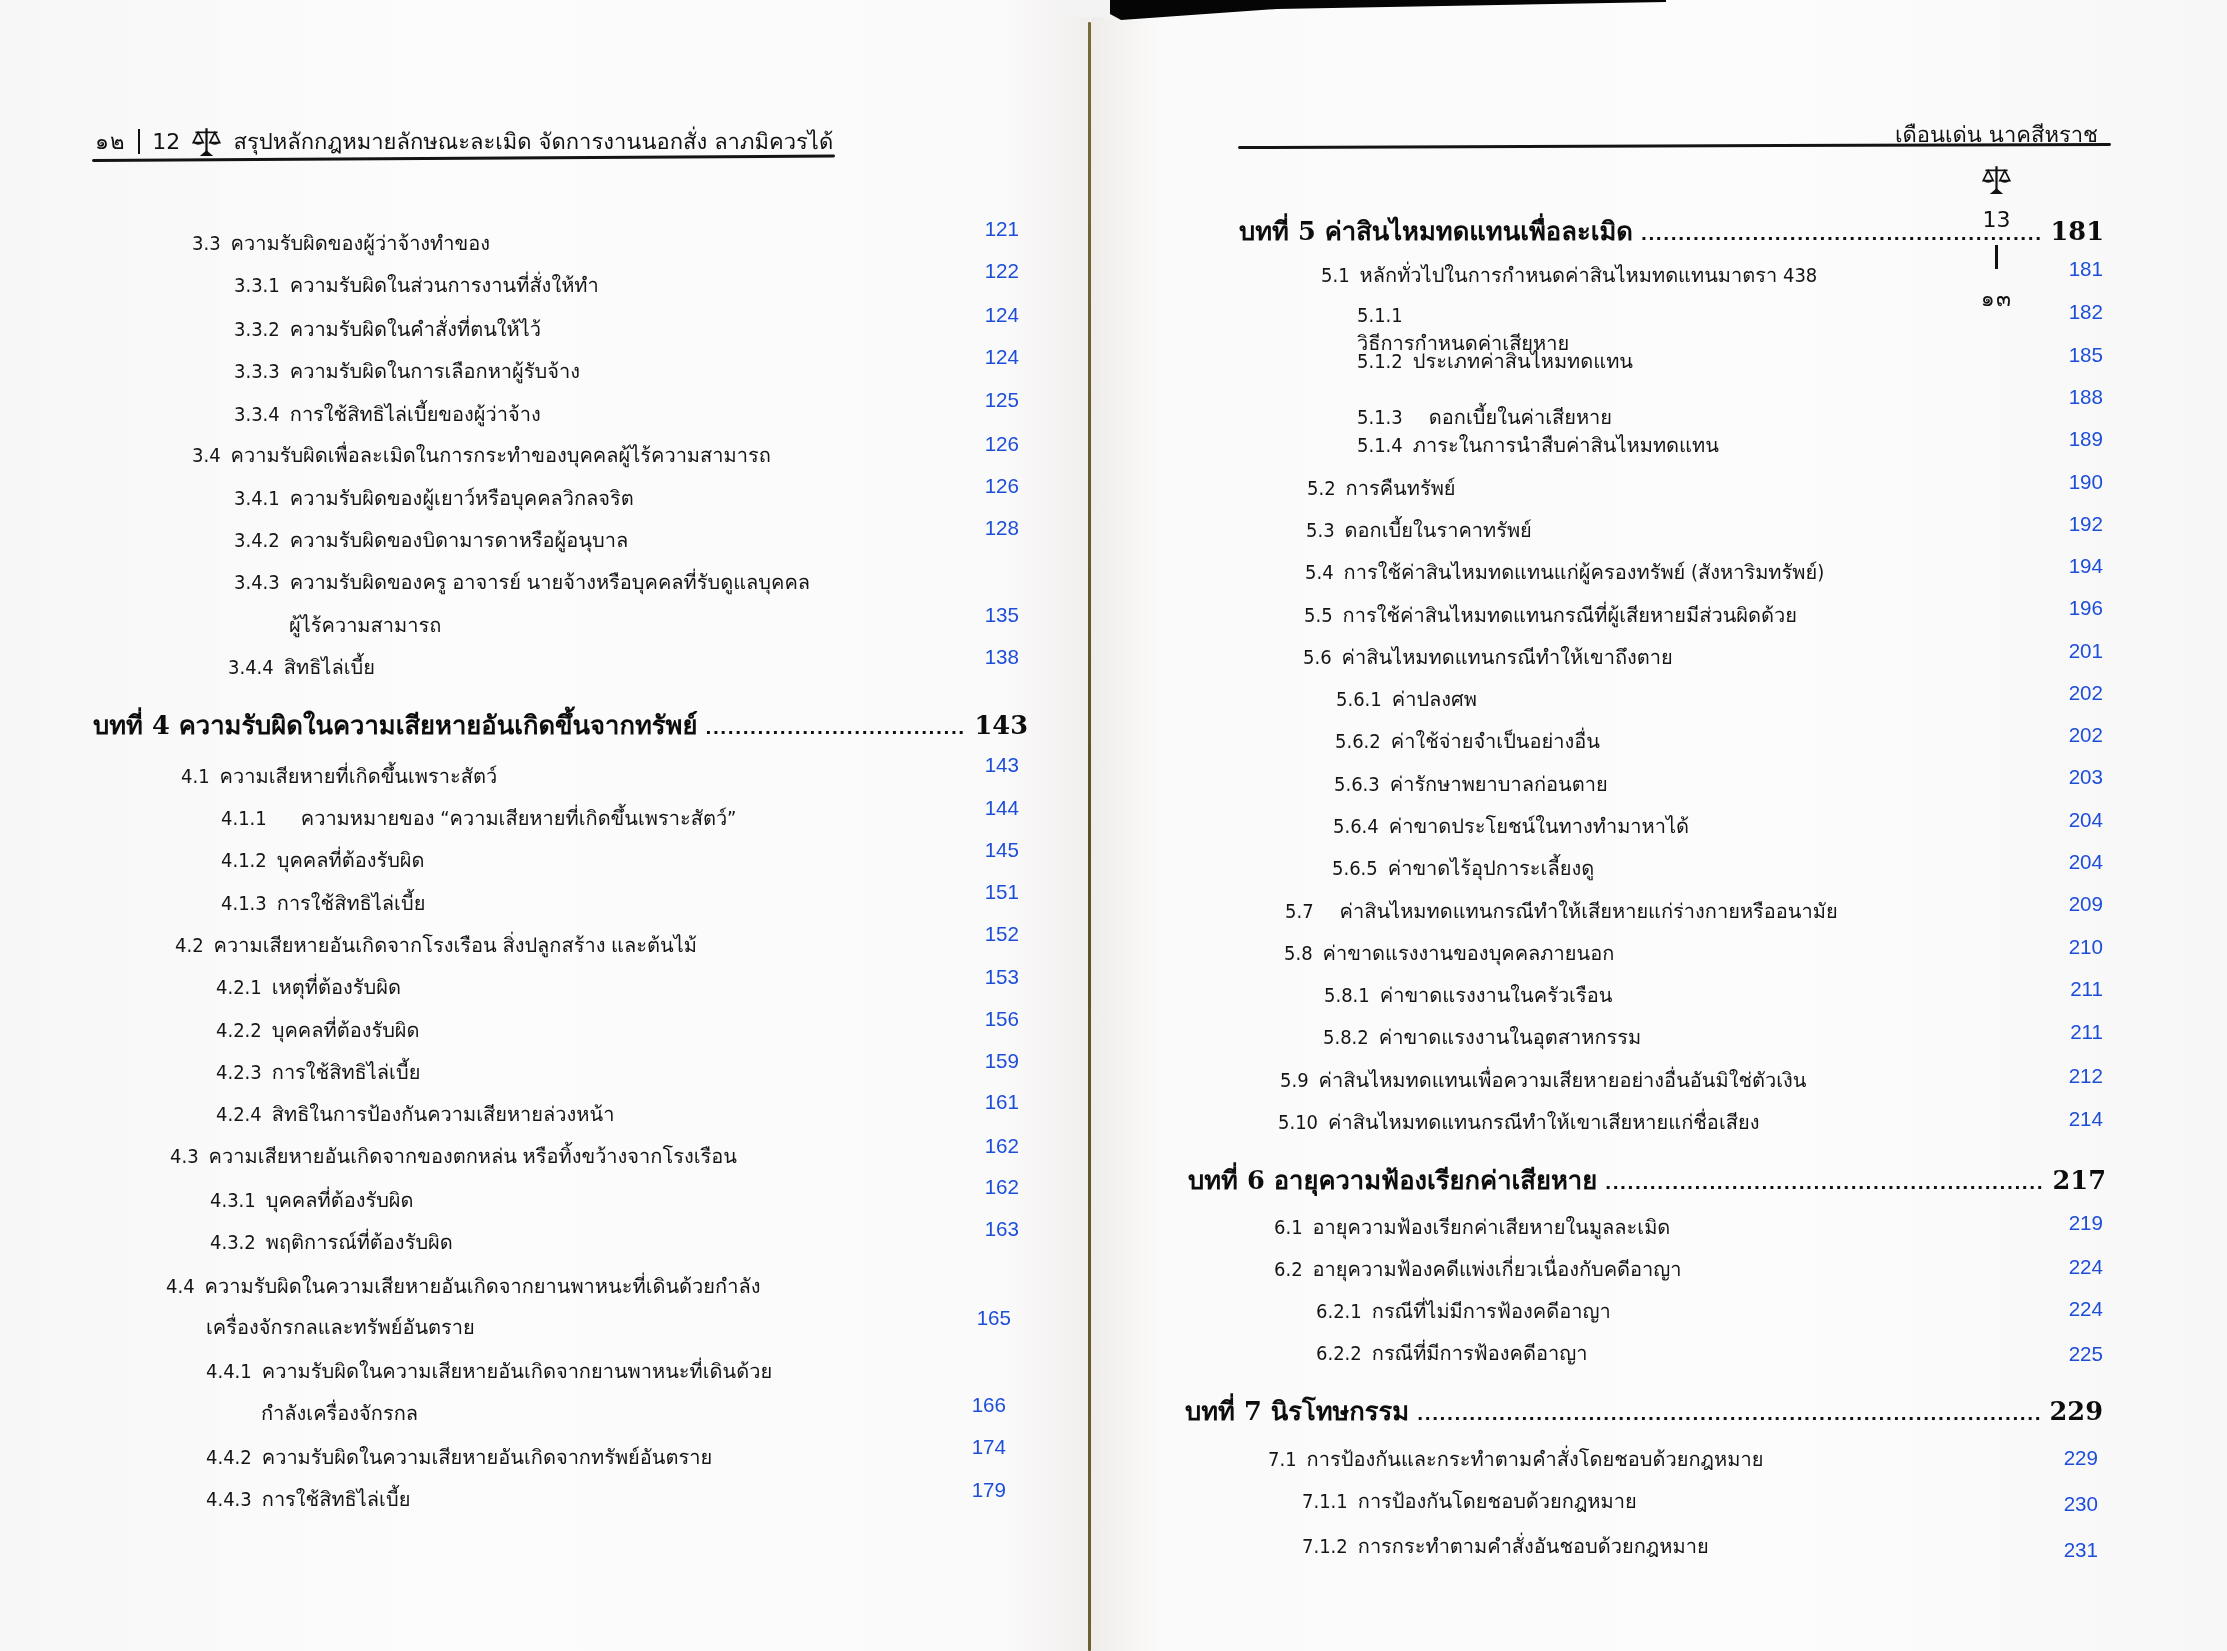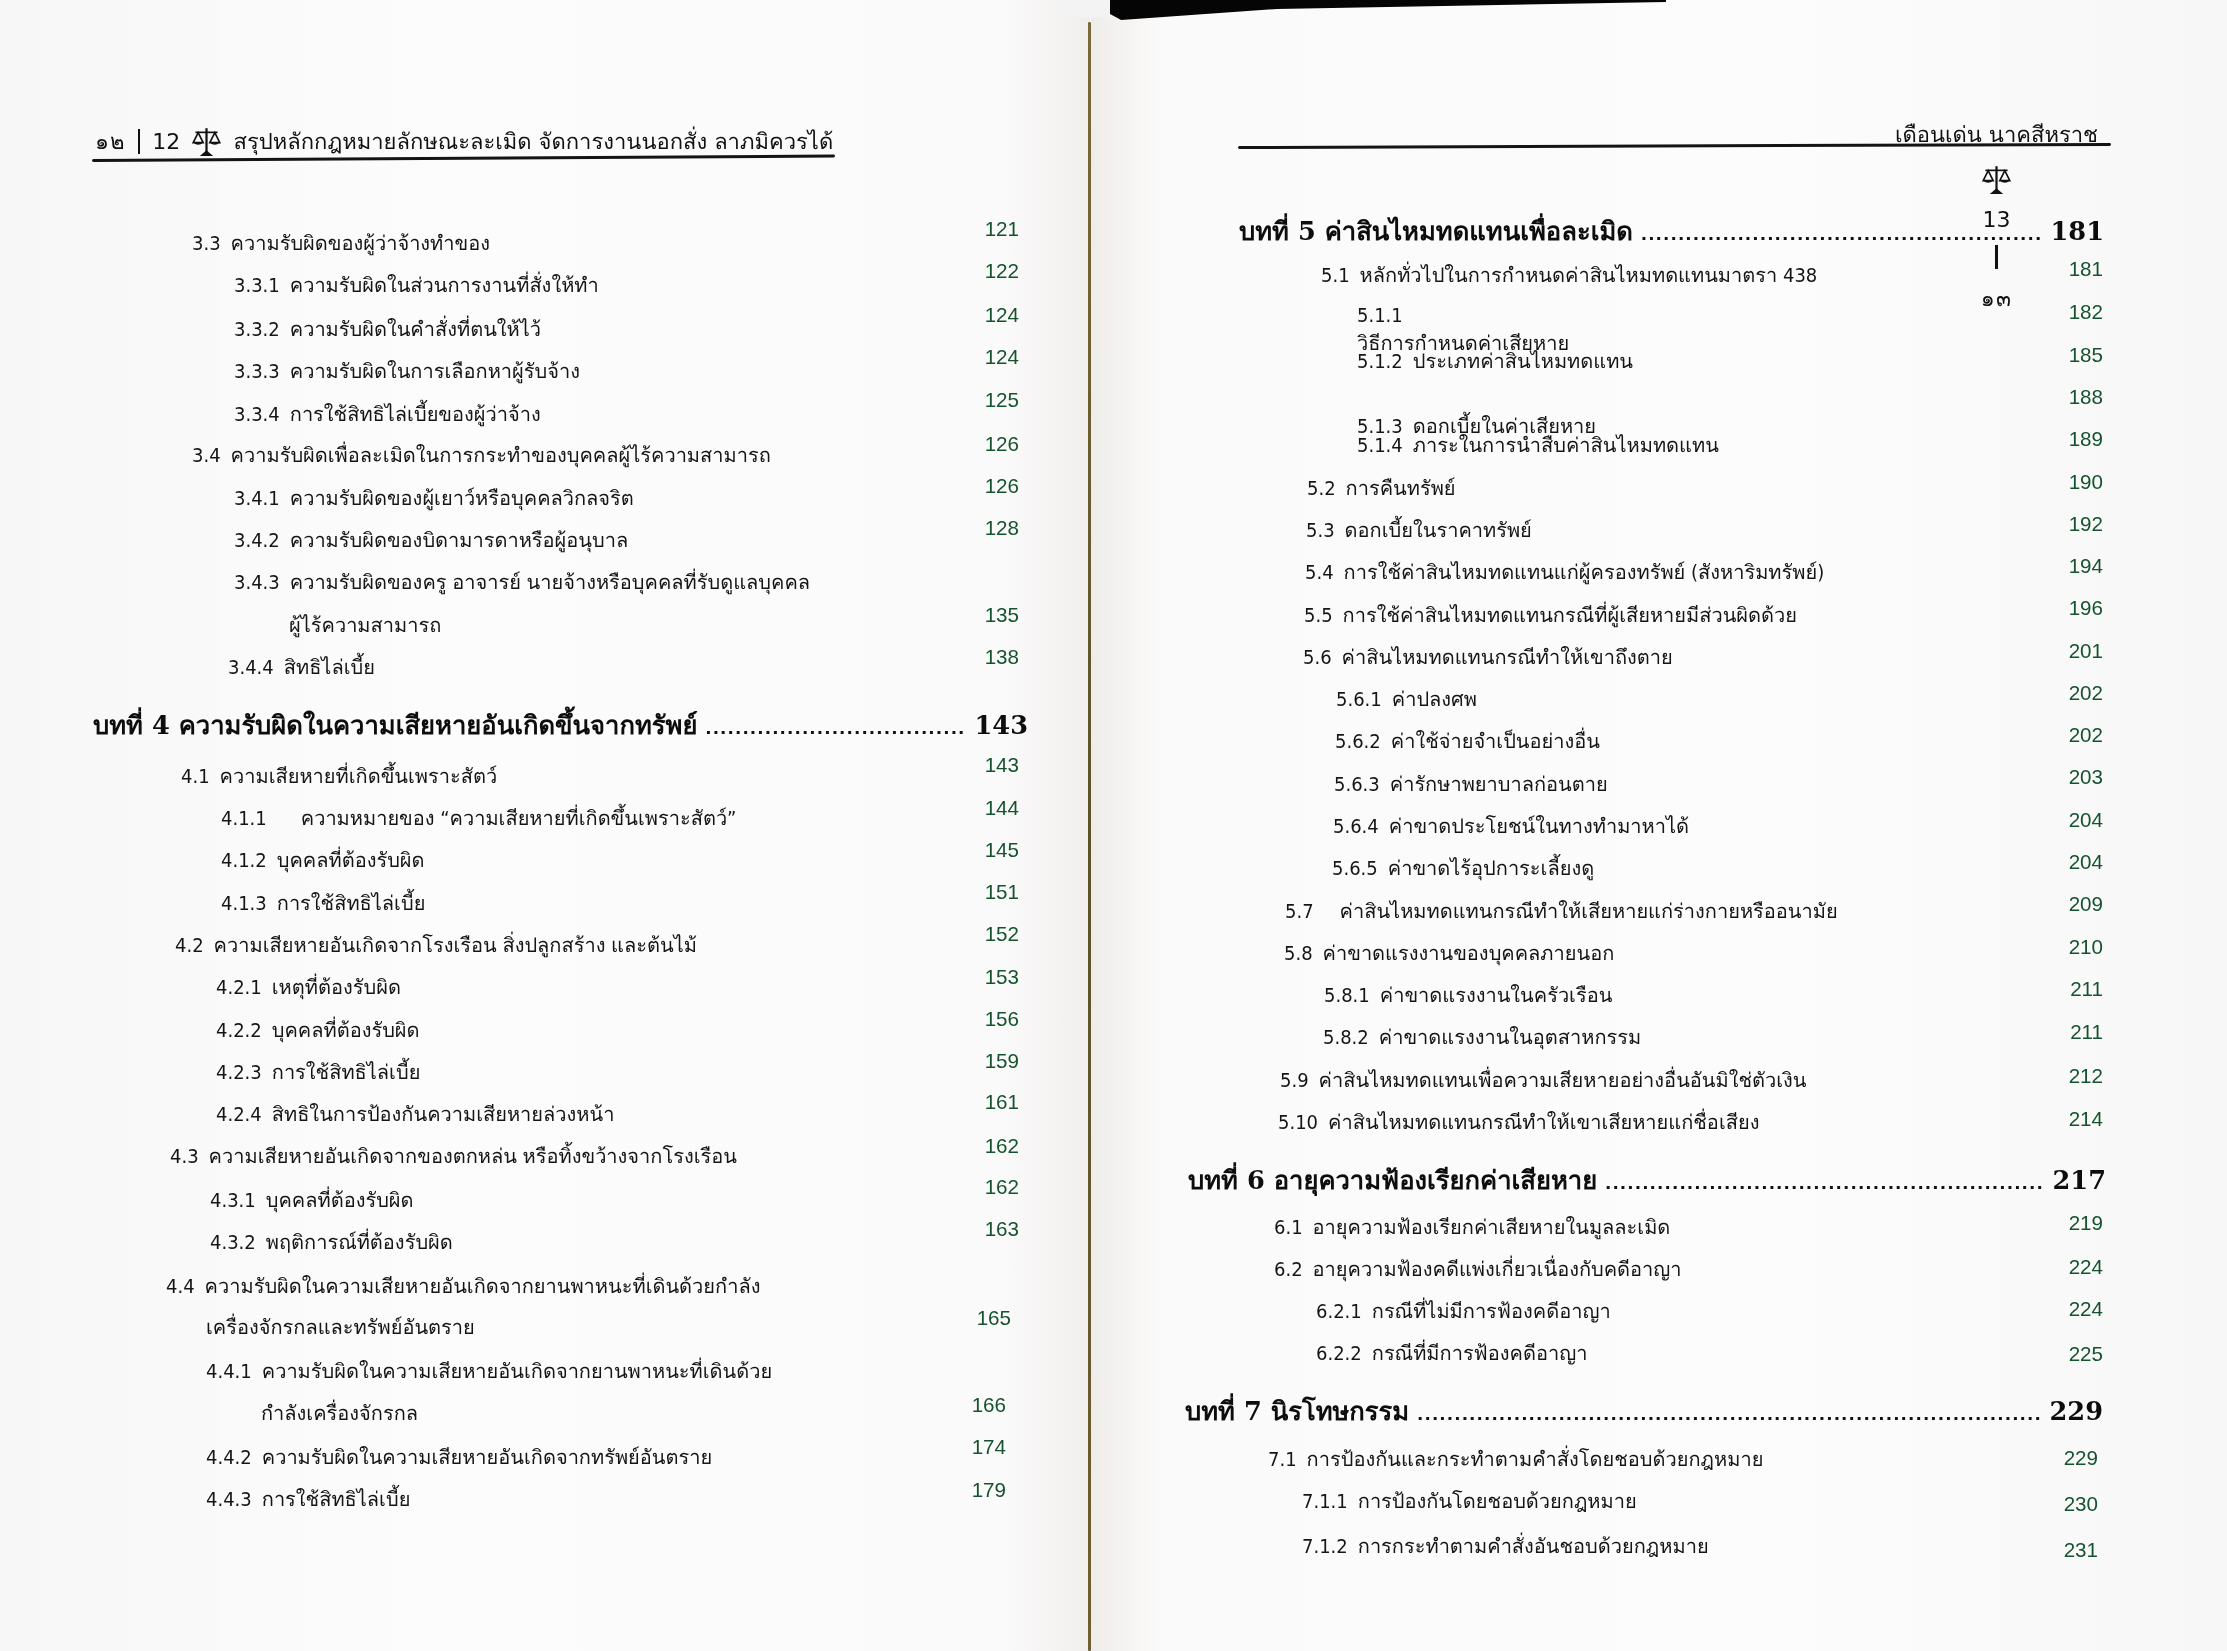--- a/index.html
+++ b/index.html
@@ -57,21 +57,21 @@
   .toc.right { left: 0; width: 2227px; }
   .entry {
     position: absolute; display: flex; align-items: baseline; white-space: nowrap;
     font-family: "DejaVu Sans", sans-serif; font-size: 20px; color: #151515;
     font-stretch: condensed;
   }
   .entry .num { margin-right: 10px; }
   .entry .title { }
   .page-no {
     position: absolute; font-family: "Liberation Sans", sans-serif; font-size: 20.6px;
-    color: #14532d; text-align: right; width: 67px;
+    color: #1d4ed8; text-align: right; width: 67px;
   }
   .chapter {
     position: absolute; display: flex; align-items: baseline; white-space: nowrap;
     font-family: "DejaVu Serif", serif; font-weight: bold; font-size: 25.6px; color: #0d0d0d;
   }
   .chapter .leader {
     flex: 1; overflow: hidden; margin: 0 7.8px; letter-spacing: 1.1px;
     font-family: "DejaVu Sans", sans-serif; font-weight: bold; font-size: 16.7px;
     color: #111;
   }
@@ -317,21 +317,21 @@
       <span class="title">วิธีการกำหนดค่าเสียหาย</span>
     </div>
   <div class="page-no" style="left:2036px;top:300px;">182</div>
 
   <div class="entry" style="left:1357px;top:345px;">
     <span class="num">5.1.2</span>
       <span class="title">ประเภทค่าสินไหมทดแทน</span>
     </div>
   <div class="page-no" style="left:2036px;top:343px;">185</div>
 
-  <div class="entry" style="left:1357px;top:410px;">
+  <div class="entry" style="left:1357px;top:401px;gap:16px;">
     <span class="num">5.1.3</span>
       <span class="title">ดอกเบี้ยในค่าเสียหาย</span>
     </div>
   <div class="page-no" style="left:2036px;top:385px;">188</div>
 
   <div class="entry" style="left:1357px;top:429px;">
     <span class="num">5.1.4</span>
       <span class="title">ภาระในการนำสืบค่าสินไหมทดแทน</span>
     </div>
   <div class="page-no" style="left:2036px;top:427px;">189</div>

